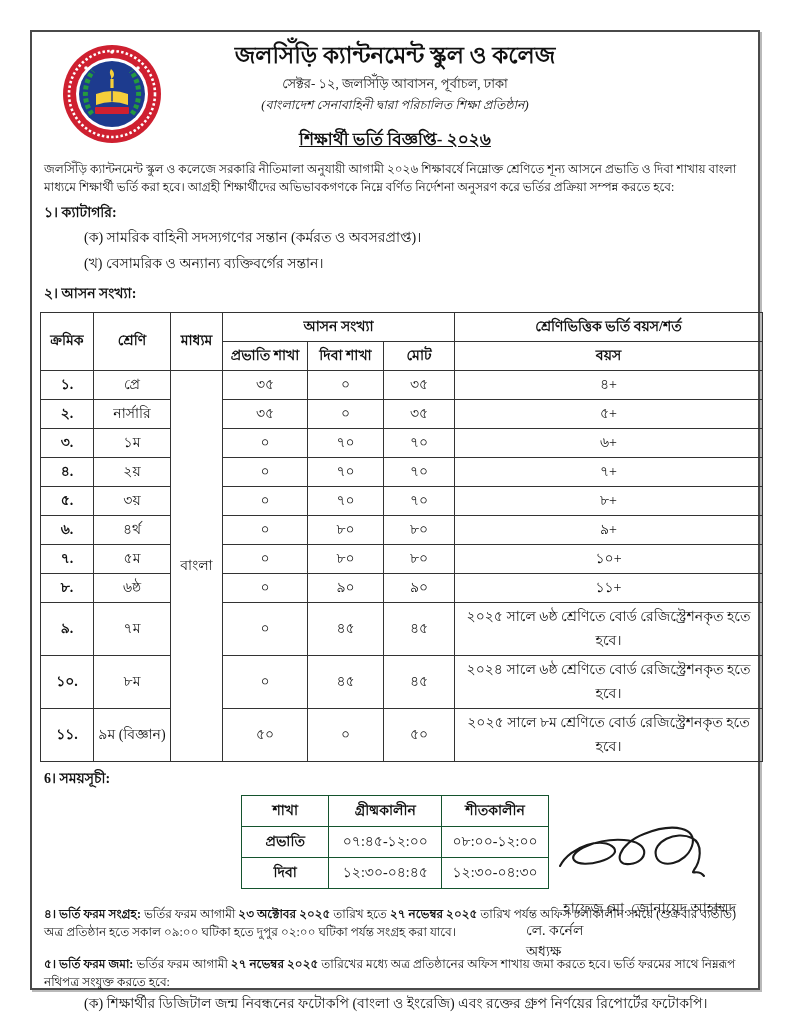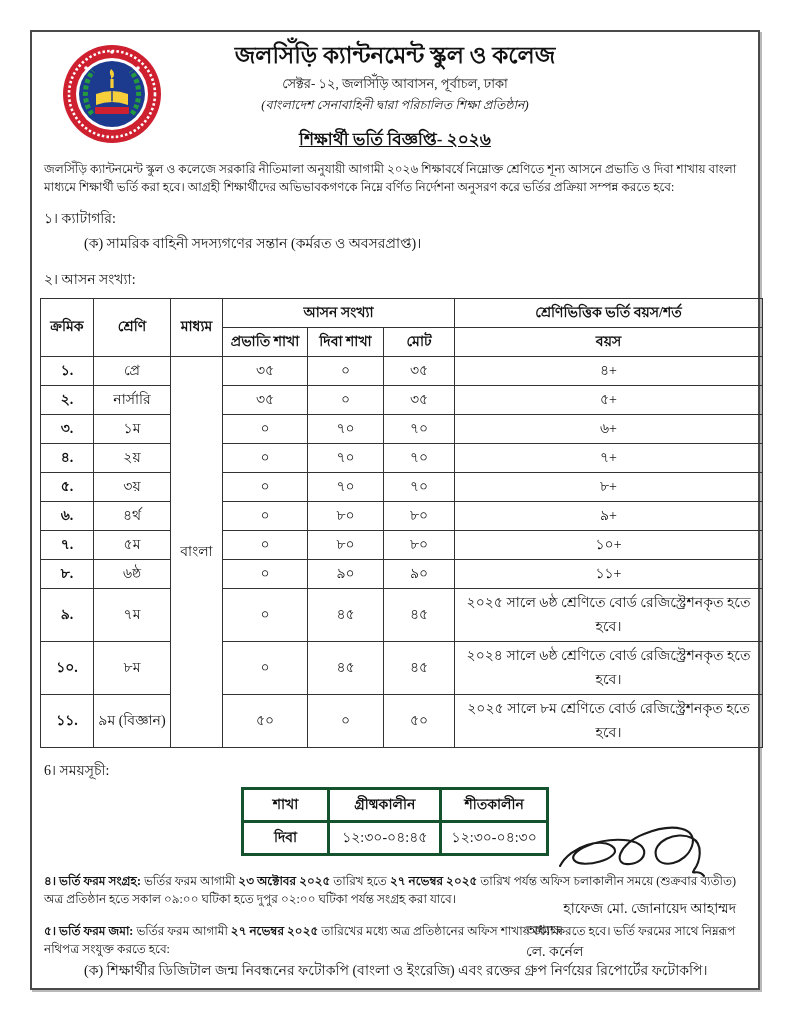--- a/index.html
+++ b/index.html
@@ -15,34 +15,34 @@
   
   .hdr { position:relative; text-align:center; }
   .crest { position:absolute; left:22px; top:2px; width:100px; height:100px; }
   .school-title { font-size:23px; font-weight:bold; line-height:1.25; }
   .school-address { font-size:13px; margin-top:3px; }
   .school-subtitle { font-size:12.5px; font-style:italic; margin-top:1px; }
   .notice-title { display:inline-block; font-size:17px; font-weight:bold;
     text-decoration:underline; margin-top:10px; margin-bottom:6px; }
   
   .para { font-size:12px; line-height:1.5; text-align:left; padding:0 4px; }
-  .sec-head { font-size:14px; font-weight:normal; margin-top:11px; padding:0 4px; }
+  .sec-head { font-size:14px; font-weight:bold; margin-top:5px; padding:0 4px; }
   .cat-item { font-size:14px; line-height:1.85; padding-left:44px; }
   .b { font-weight:bold; }
   
   table { border-collapse:collapse; }
   .seats-table { width:723px; margin:6px 0 2px 0; font-size:14px; }
   .seats-table th, .seats-table td { border:1px solid #333; text-align:center; vertical-align:middle; padding:2px 3px; }
   .seats-table th { font-weight:bold; height:22px; }
   .seats-table td { height:26px; }
   .seats-table td.serial { font-weight:bold; }
   
   .sched-wrap { text-align:center; margin-top:4px; }
   .sched-table { display:inline-table; width:308px; font-size:14px; }
-  .sched-table th, .sched-table td { border:3px solid #14532d; text-align:center; padding:3px 4px; height:24px; }
+  .sched-table th, .sched-table td { border:1px solid #14532d; text-align:center; padding:3px 4px; height:24px; }
   .sched-table th { font-weight:bold; }
   .sched-table td.branch { font-weight:bold; }
   
   .doc-item { font-size:14px; line-height:1.85; padding-left:44px; }
   
   .sign-block { position:absolute; right:22px; top:800px; width:210px; font-size:14px; line-height:1.55; }
   .sign-scribble { position:absolute; left:26px; top:-14px; }
   .sign-name { margin-top:66px;text-align:right; }
   .rich span { white-space:pre-wrap; }
 </style>
@@ -72,20 +72,21 @@
       <div class="school-title">জলসিঁড়ি ক্যান্টনমেন্ট স্কুল ও কলেজ</div>
       <div class="school-address">সেক্টর- ১২, জলসিঁড়ি আবাসন, পূর্বাচল, ঢাকা</div>
       <div class="school-subtitle">(বাংলাদেশ সেনাবাহিনী দ্বারা পরিচালিত শিক্ষা প্রতিষ্ঠান)</div>
       <div><span class="notice-title">শিক্ষার্থী ভর্তি বিজ্ঞপ্তি- ২০২৬</span></div>
     </div>
 
     <div class="para">জলসিঁড়ি ক্যান্টনমেন্ট স্কুল ও কলেজে সরকারি নীতিমালা অনুযায়ী আগামী ২০২৬ শিক্ষাবর্ষে নিম্নোক্ত শ্রেণিতে শূন্য আসনে প্রভাতি ও দিবা শাখায় বাংলা মাধ্যমে শিক্ষার্থী ভর্তি করা হবে। আগ্রহী শিক্ষার্থীদের অভিভাবকগণকে নিম্নে বর্ণিত নির্দেশনা অনুসরণ করে ভর্তির প্রক্রিয়া সম্পন্ন করতে হবে:</div>
 
     <div class="sec-head">১। ক্যাটাগরি:</div>
     <div class="cat-item">(ক) সামরিক বাহিনী সদস্যগণের সন্তান (কর্মরত ও অবসরপ্রাপ্ত)।</div>
+    <div class="cat-item">(খ) বেসামরিক ও অন্যান্য ব্যক্তিবর্গের সন্তান।</div>
 
     <div class="sec-head">২। আসন সংখ্যা:</div>
     <table class="seats-table">
       <colgroup>
         <col style="width:53px">
           <col style="width:77px">
           <col style="width:52px">
         <col style="width:85px">
           <col style="width:76px">
           <col style="width:71px">
@@ -209,20 +210,25 @@
           </colgroup>
         <thead>
           <tr>
             <th>শাখা</th>
             <th>গ্রীষ্মকালীন</th>
             <th>শীতকালীন</th>
           </tr>
         </thead>
         <tbody>
             <tr>
+              <td class="branch">প্রভাতি</td>
+              <td>০৭:৪৫-১২:০০</td>
+              <td>০৮:০০-১২:০০</td>
+            </tr>
+            <tr>
               <td class="branch">দিবা</td>
               <td>১২:৩০-০৪:৪৫</td>
               <td>১২:৩০-০৪:৩০</td>
             </tr>
           </tbody>
       </table>
     </div>
 
     <div class="para rich" style="margin-top:16px"><span class="b">৪। ভর্তি ফরম সংগ্রহ:</span><span> ভর্তির ফরম আগামী </span><span class="b">২৩ অক্টোবর ২০২৫</span><span> তারিখ হতে </span><span class="b">২৭ নভেম্বর ২০২৫</span><span> তারিখ পর্যন্ত অফিস চলাকালীন সময়ে (শুক্রবার ব্যতীত) অত্র প্রতিষ্ঠান হতে সকাল ০৯:০০ ঘটিকা হতে দুপুর ০২:০০ ঘটিকা পর্যন্ত সংগ্রহ করা যাবে।</span></div>
     <div class="para rich" style="margin-top:14px"><span class="b">৫। ভর্তি ফরম জমা:</span><span> ভর্তির ফরম আগামী </span><span class="b">২৭ নভেম্বর ২০২৫</span><span> তারিখের মধ্যে অত্র প্রতিষ্ঠানের অফিস শাখায় জমা করতে হবে। ভর্তি ফরমের সাথে নিম্নরূপ নথিপত্র সংযুক্ত করতে হবে:</span></div>
@@ -230,18 +236,18 @@
     <div>
       <div class="doc-item">(ক) শিক্ষার্থীর ডিজিটাল জন্ম নিবন্ধনের ফটোকপি (বাংলা ও ইংরেজি) এবং রক্তের গ্রুপ নির্ণয়ের রিপোর্টের ফটোকপি।</div>
 
     </div>
 
     <div class="sign-block">
       <svg class="sign-scribble" width="170" height="80" viewBox="0 0 170 80">
         <path d="M8 48 C18 28 52 18 62 30 C70 40 30 52 22 42 C16 34 44 20 72 22 C100 24 96 44 78 46 C60 48 66 26 92 16 C122 4 146 10 140 28 C134 46 108 52 104 38 C100 24 124 12 140 20 C152 26 148 44 142 52 C138 58 146 50 152 58" fill="none" stroke="#1a1a1a" stroke-width="2.1" stroke-linecap="round"></path>
       </svg>
       <div class="sign-name">হাফেজ মো. জোনায়েদ আহাম্মদ</div>
+      <div>লে. কর্নেল</div>
       <div>অধ্যক্ষ</div>
-      <div>লে. কর্নেল</div>
     </div>
 
   </div>
 </div>
 
 </body></html>

